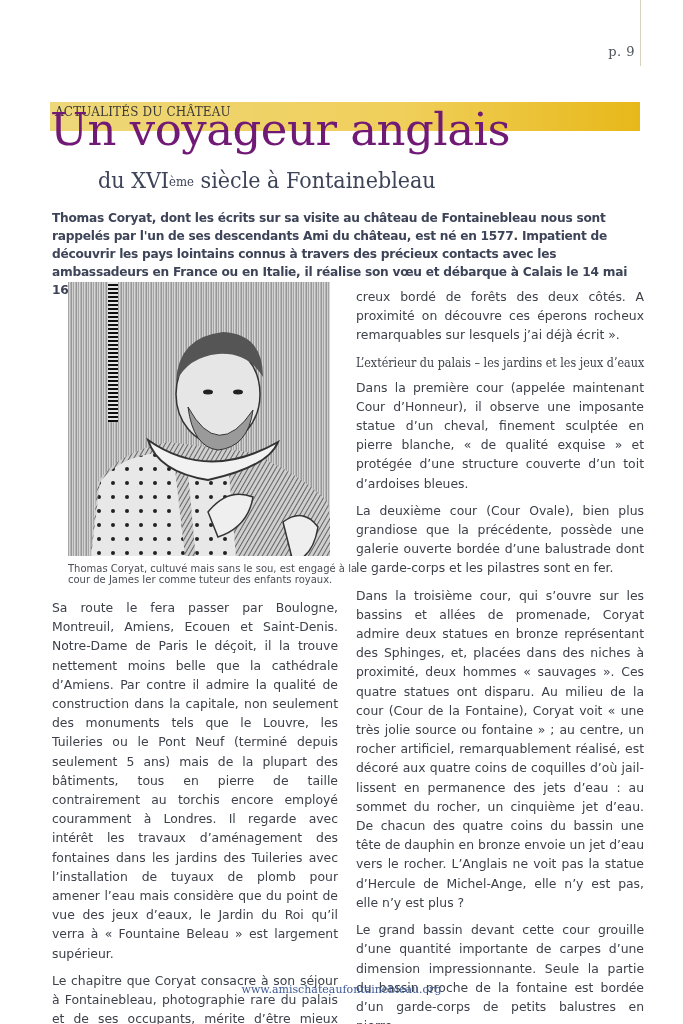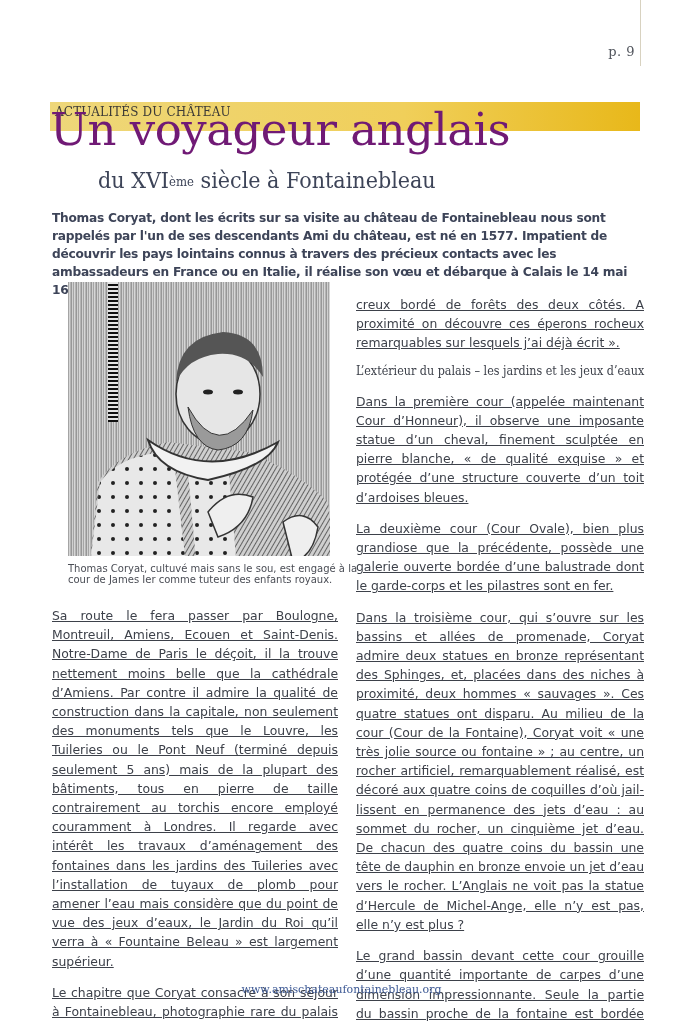--- a/index.html
+++ b/index.html
@@ -20,21 +20,21 @@
     .lead { position: absolute; left: 52px; top: 209px; width: 592px; font-family: "DejaVu Sans", sans-serif;
             font-size: 12.2px; line-height: 18px; color: #3d4458; font-weight: bold; letter-spacing: -0.25px; }
     .portrait { position: absolute; left: 68px; top: 282px; width: 262px; height: 274px;
                 background: repeating-linear-gradient(90deg, #8c8c8c 0px, #eeeeee 2px, #7a7a7a 3px, #ededed 5px);
                 overflow: hidden; }
     .portrait .pillar { position: absolute; left: 40px; top: 0; width: 10px; height: 140px;
                         background: repeating-linear-gradient(0deg, #111 0 2px, #e5e5e5 2px 4px); }
     .portrait .figure { position: absolute; left: 10px; top: 40px; width: 260px; height: 260px; }
     .caption { position: absolute; left: 68px; top: 563px; width: 290px; font-size: 10px; line-height: 11px; color: #4a4d55; }
     .col { position: absolute; font-size: 12.4px; line-height: 19.2px; color: #3d414a; text-align: justify; }
-    .col p { margin: 12px 0 8px 0; hyphens: manual; text-decoration: underline; }
+    .col p { margin: 4px 0 8px 0; hyphens: manual; }
     .col-left { left: 52px; top: 594px; width: 286px; }
     .col-right { left: 356px; top: 283px; width: 288px; }
     .col h3 { margin: 2px 0 6px 0; font-family: "DejaVu Serif", serif; font-weight: normal; font-size: 12.4px;
               line-height: 19px; color: #3d414a; transform: scaleX(0.9); transform-origin: left; white-space: nowrap; }
     .footer { position: absolute; left: 0; width: 683px; top: 983px; text-align: center;
               font-family: "DejaVu Serif", serif; font-size: 11px; color: #3c5894; font-weight: normal; }
   </style>
 </head>
 <body>
 

